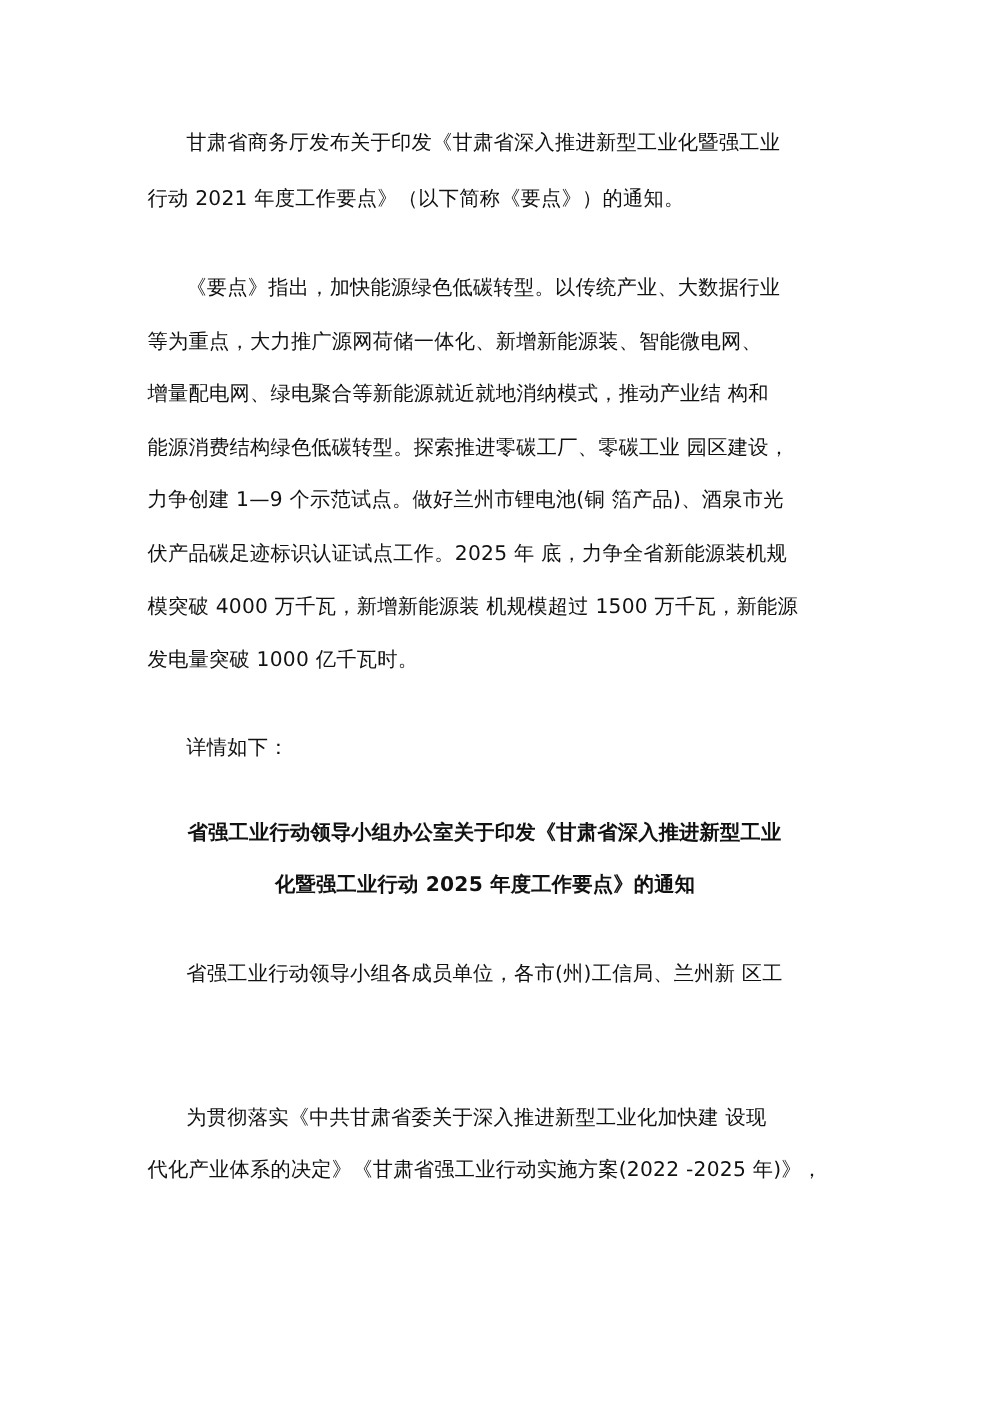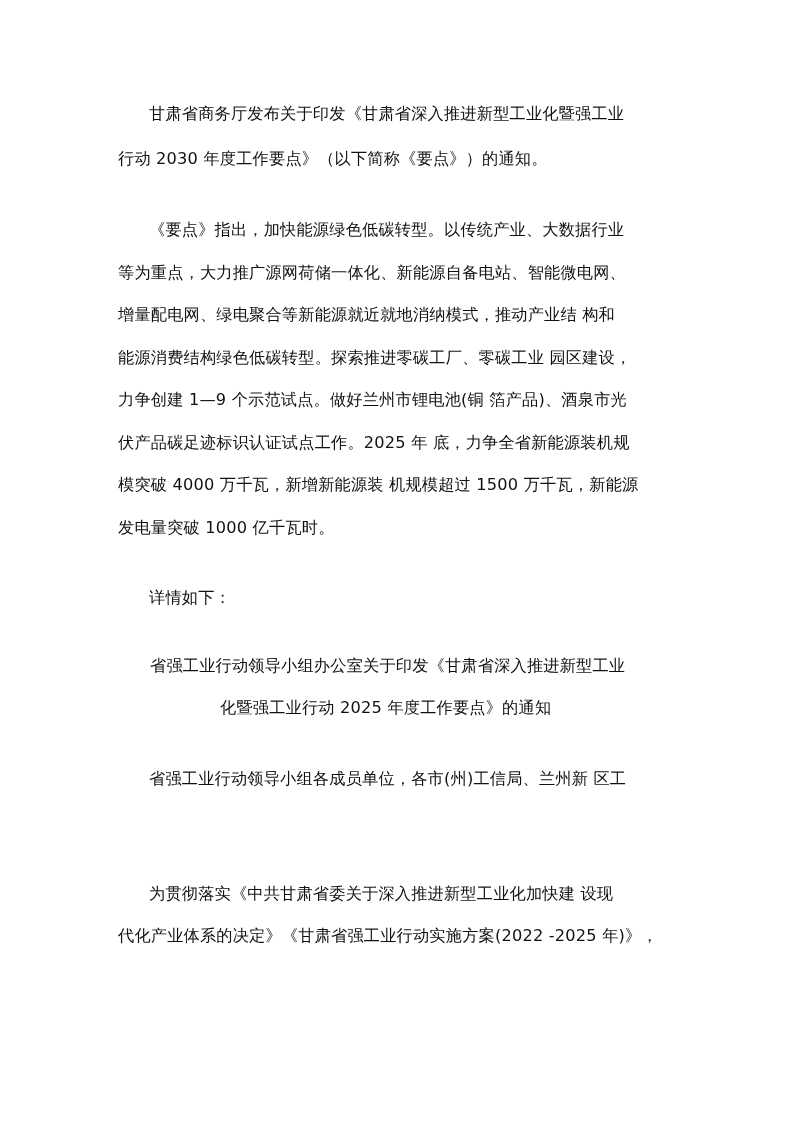--- a/index.html
+++ b/index.html
@@ -30,35 +30,35 @@
       font-size: 16.2px;
       line-height: 20px;
       white-space: nowrap;
       letter-spacing: 0.2px;
     }
     .line.indent { left: 149px; }
     .heading {
       position: absolute;
       font-size: 16.2px;
       line-height: 20px;
-      font-weight: normal;
+      font-weight: bold;
       white-space: nowrap;
       letter-spacing: 0.2px;
     }
   </style>
 </head>
 <body>
 
 <div class="page">
 
   <div class="line indent" style="top:104px">甘肃省商务厅发布关于印发《甘肃省深入推进新型工业化暨强工业</div>
-  <div class="line" style="top:149px">行动 2030 年度工作要点》（以下简称《要点》）的通知。</div>
+  <div class="line" style="top:149px">行动 2021 年度工作要点》（以下简称《要点》）的通知。</div>
 
   <div class="line indent" style="top:220px">《要点》指出，加快能源绿色低碳转型。以传统产业、大数据行业</div>
-  <div class="line" style="top:263px">等为重点，大力推广源网荷储一体化、新能源自备电站、智能微电网、</div>
+  <div class="line" style="top:263px">等为重点，大力推广源网荷储一体化、新增新能源装、智能微电网、</div>
   <div class="line" style="top:305px">增量配电网、绿电聚合等新能源就近就地消纳模式，推动产业结 构和</div>
   <div class="line" style="top:348px">能源消费结构绿色低碳转型。探索推进零碳工厂、零碳工业 园区建设，</div>
   <div class="line" style="top:390px">力争创建 1—9 个示范试点。做好兰州市锂电池(铜 箔产品)、酒泉市光</div>
   <div class="line" style="top:433px">伏产品碳足迹标识认证试点工作。2025 年 底，力争全省新能源装机规</div>
   <div class="line" style="top:475px">模突破 4000 万千瓦，新增新能源装 机规模超过 1500 万千瓦，新能源</div>
   <div class="line" style="top:518px">发电量突破 1000 亿千瓦时。</div>
 
   <div class="line indent" style="top:588px">详情如下：</div>
 
   <div class="heading" style="left:150px; top:656px">省强工业行动领导小组办公室关于印发《甘肃省深入推进新型工业</div>

